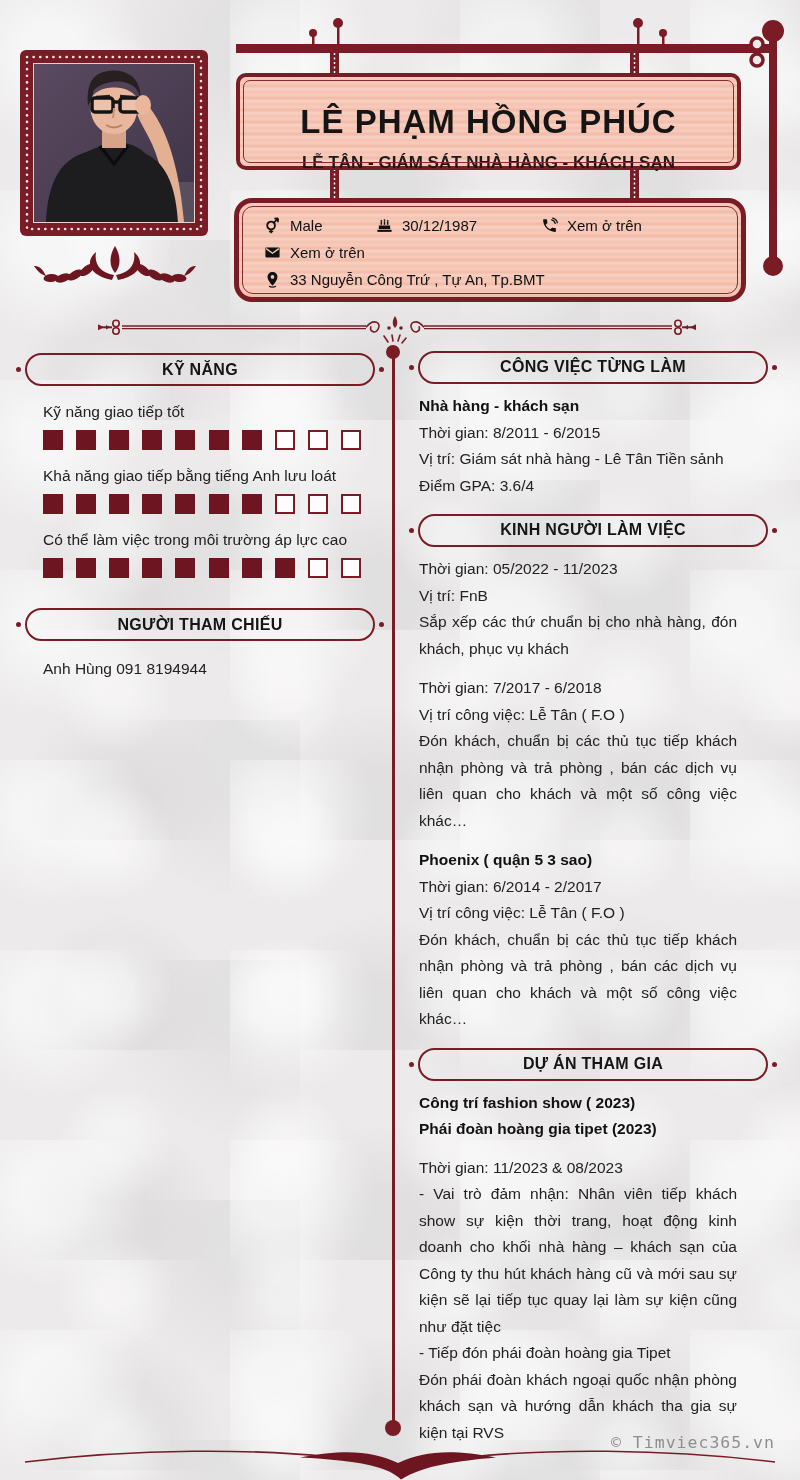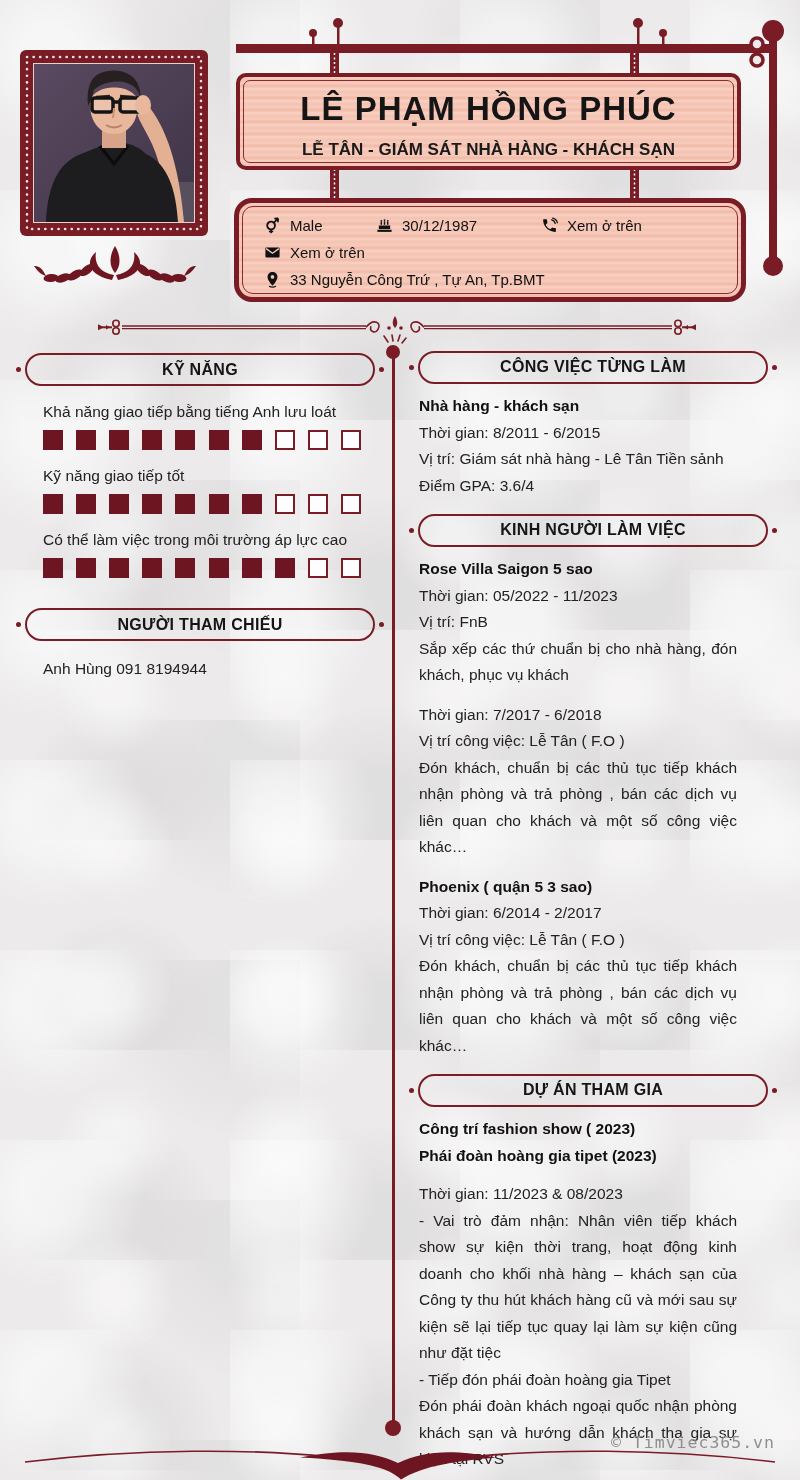--- a/index.html
+++ b/index.html
@@ -26,21 +26,21 @@
   .frame-orn{position:absolute;left:0;top:0;}
 
   
   .wood{
     background:repeating-linear-gradient(180deg,
       #f8d1c3 0px,#f4c2b1 3px,#f7ccbd 6px,#f1b9a6 9px,#f8d2c5 12px);
     text-align:center;
   }
   .name-plate{left:236px;top:73px;width:505px;height:97px;border:4px solid #7a1c26;border-radius:10px;box-sizing:border-box;text-align:center;}
   .name-plate::before{content:"";position:absolute;inset:3px;border:1.5px solid #8a2a33;border-radius:7px;pointer-events:none;}
-  .name-plate .nm{margin-top:13px;font-size:33px;font-weight:bold;letter-spacing:1px;color:#151515;}
+  .name-plate .nm{margin-top:26px;font-size:33px;font-weight:bold;letter-spacing:1px;color:#151515;}
   .name-plate .ttl{margin-top:12px;font-size:17px;font-weight:bold;color:#1a1a1a;}
 
   .contact-box{left:234px;top:198px;width:512px;height:104px;border:5px solid #7a1c26;border-radius:18px;box-sizing:border-box;}
   .contact-box::before{content:"";position:absolute;inset:3px;border:1px solid #8a2a33;border-radius:11px;pointer-events:none;}
   .contact-rows{padding:9px 0 0 25px;font-size:15px;color:#111;}
   .crow{display:flex;align-items:center;height:27px;}
   .ci{display:inline-flex;align-items:center;gap:9px;}
   .ci .ic{width:17px;height:17px;flex:0 0 17px;}
   .w1{width:112px;} .w2{width:165px;}
 
@@ -273,36 +273,36 @@
   <div class="abs vdot-top"></div>
   <div class="abs vline"></div>
   <div class="abs vdot-bot"></div>
 
   <div class="abs col-left">
     <div class="pill">
       <span>KỸ NĂNG</span>
     </div>
 
     <div>
+      <div class="skill-label">Kỹ năng giao tiếp tốt</div>
+      <div class="squares">
+          <div class="sq filled"></div>
+          <div class="sq filled"></div>
+          <div class="sq filled"></div>
+          <div class="sq filled"></div>
+          <div class="sq filled"></div>
+          <div class="sq filled"></div>
+          <div class="sq filled"></div>
+          <div class="sq"></div>
+          <div class="sq"></div>
+          <div class="sq"></div>
+        </div>
+    </div>
+    <div>
       <div class="skill-label">Khả năng giao tiếp bằng tiếng Anh lưu loát</div>
-      <div class="squares">
-          <div class="sq filled"></div>
-          <div class="sq filled"></div>
-          <div class="sq filled"></div>
-          <div class="sq filled"></div>
-          <div class="sq filled"></div>
-          <div class="sq filled"></div>
-          <div class="sq filled"></div>
-          <div class="sq"></div>
-          <div class="sq"></div>
-          <div class="sq"></div>
-        </div>
-    </div>
-    <div>
-      <div class="skill-label">Kỹ năng giao tiếp tốt</div>
       <div class="squares">
           <div class="sq filled"></div>
           <div class="sq filled"></div>
           <div class="sq filled"></div>
           <div class="sq filled"></div>
           <div class="sq filled"></div>
           <div class="sq filled"></div>
           <div class="sq filled"></div>
           <div class="sq"></div>
           <div class="sq"></div>
@@ -342,21 +342,20 @@
       <div>Vị trí: Giám sát nhà hàng - Lê Tân Tiền sảnh</div>
       <div>Điểm GPA: 3.6/4</div>
     </div>
 
     <div style="height:15px"></div>
     <div class="pill">
       <span>KINH NGƯỜI LÀM VIỆC</span>
     </div>
     <div class="indent" style="margin-top:9px">
       <div class="entry">
-        <div class="bold">Rose Villa Saigon 5 sao</div>
         <div>Thời gian: 05/2022 - 11/2023</div>
         <div>Vị trí: FnB</div>
         <div class="just">Sắp xếp các thứ chuẩn bị cho nhà hàng, đón khách, phục vụ khách</div>
       </div>
       <div class="entry">
         <div>Thời gian: 7/2017 - 6/2018</div>
         <div>Vị trí công việc: Lễ Tân ( F.O )</div>
         <div class="just">Đón khách, chuẩn bị các thủ tục tiếp khách nhận phòng và trả phòng , bán các dịch vụ liên quan cho khách và một số công việc khác…</div>
       </div>
       <div class="entry">

